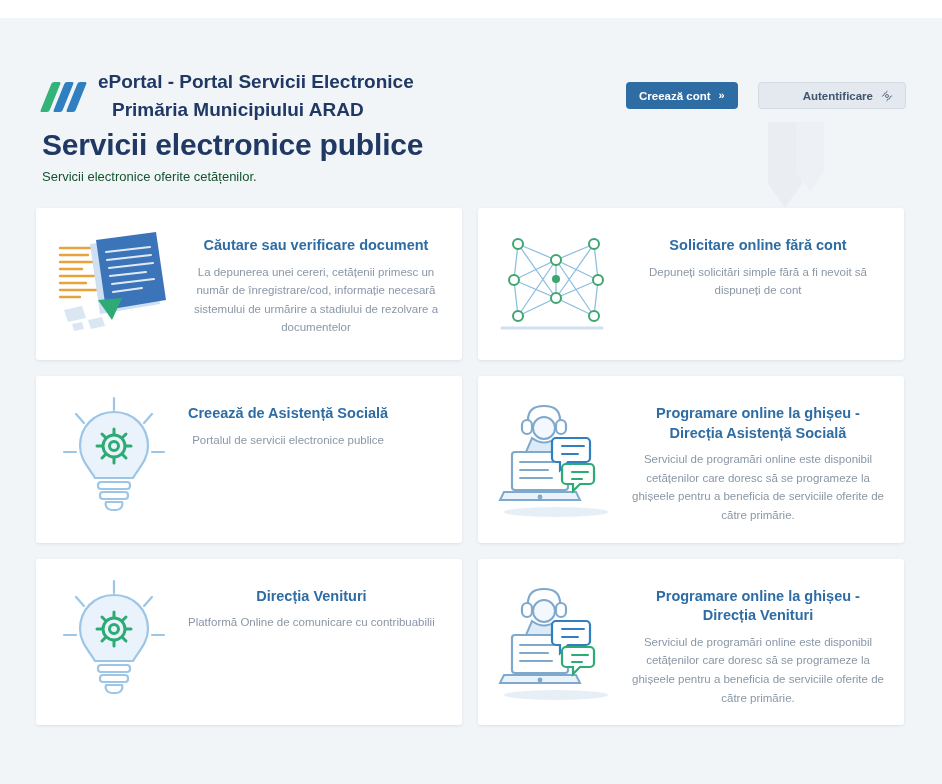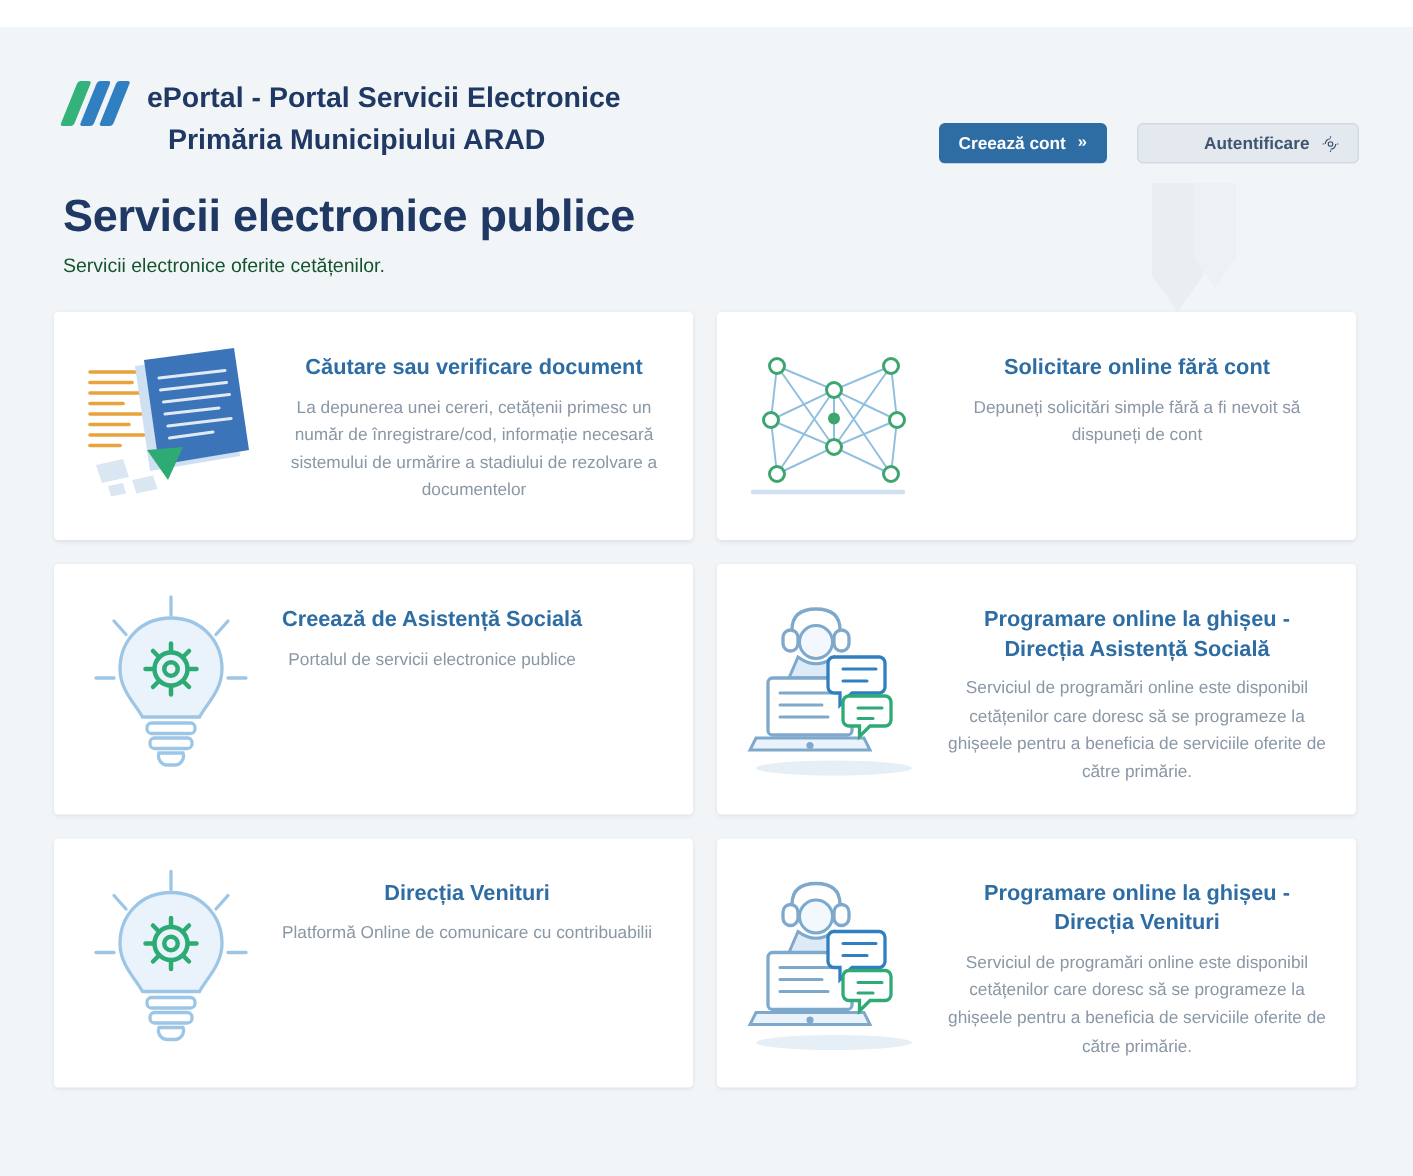--- a/index.html
+++ b/index.html
@@ -55,24 +55,24 @@
   }
 
   
   header.site-header {
     position: relative;
     padding: 16px 36px 0 36px;
     height: 104px;
   }
   .brand {
     position: absolute;
-    top: 34px;
+    top: 50px;
     left: 44px;
     display: flex;
-    align-items: flex-start;
+    align-items: center;
   }
   .logo-mark {
     width: 44px;
     height: 30px;
     position: relative;
     margin-right: 10px;
     flex: 0 0 auto;
     margin-top: 2px;
   }
   .logo-mark span {

